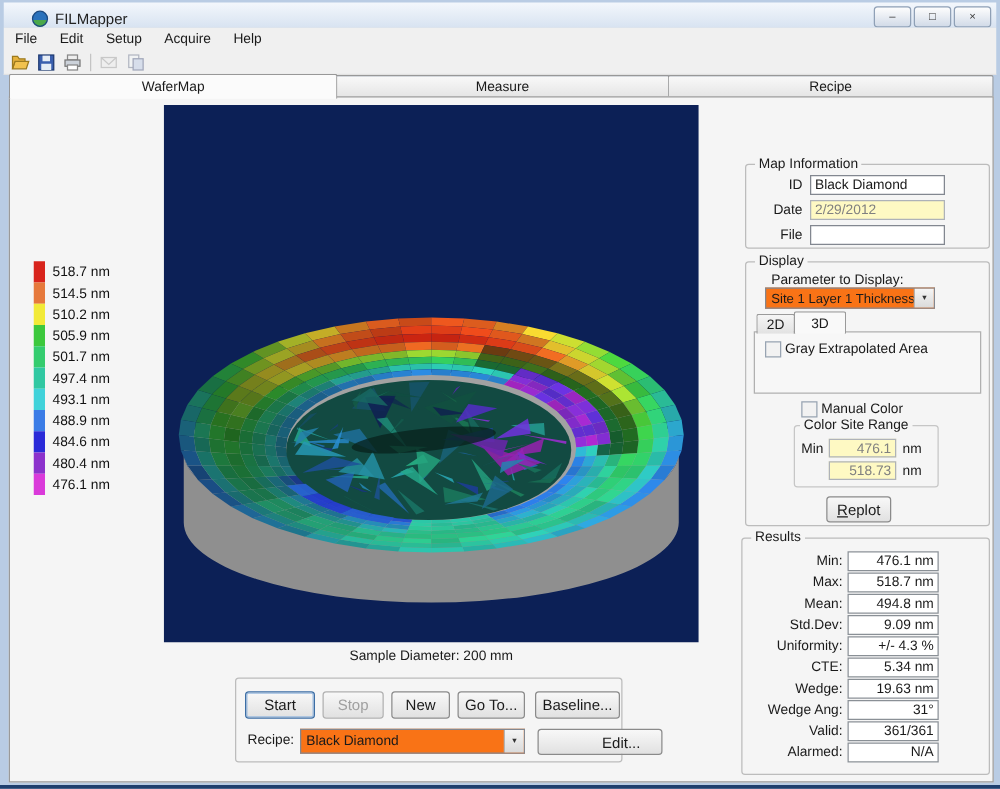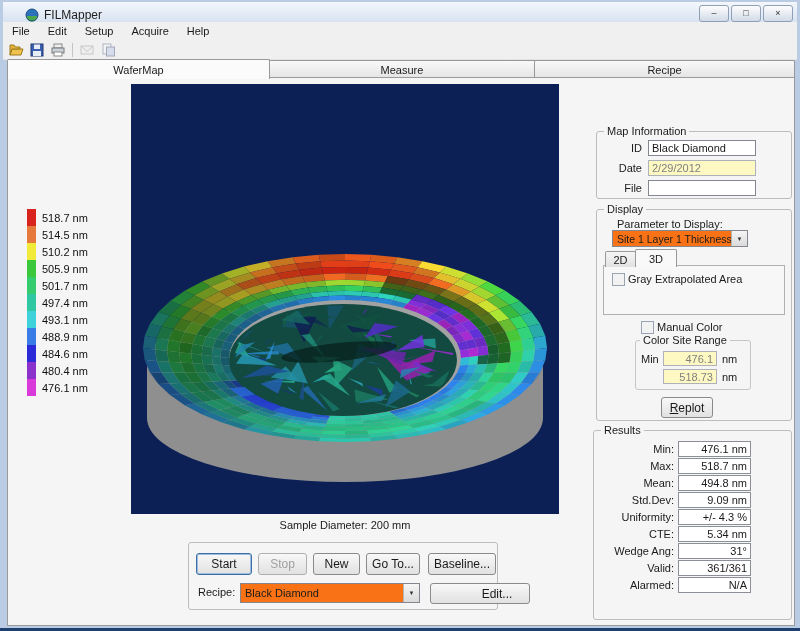--- a/index.html
+++ b/index.html
@@ -743,20 +743,24 @@
         </div>
         <div class="res-row">
           <span class="res-label">Uniformity:</span>
           <span class="res-val">+/- 4.3 %</span>
         </div>
         <div class="res-row">
           <span class="res-label">CTE:</span>
           <span class="res-val">5.34 nm</span>
         </div>
         <div class="res-row">
+          <span class="res-label">Wedge:</span>
+          <span class="res-val">19.63 nm</span>
+        </div>
+        <div class="res-row">
           <span class="res-label">Wedge Ang:</span>
           <span class="res-val">31°</span>
         </div>
         <div class="res-row">
           <span class="res-label">Valid:</span>
           <span class="res-val">361/361</span>
         </div>
         <div class="res-row">
           <span class="res-label">Alarmed:</span>
           <span class="res-val">N/A</span>

